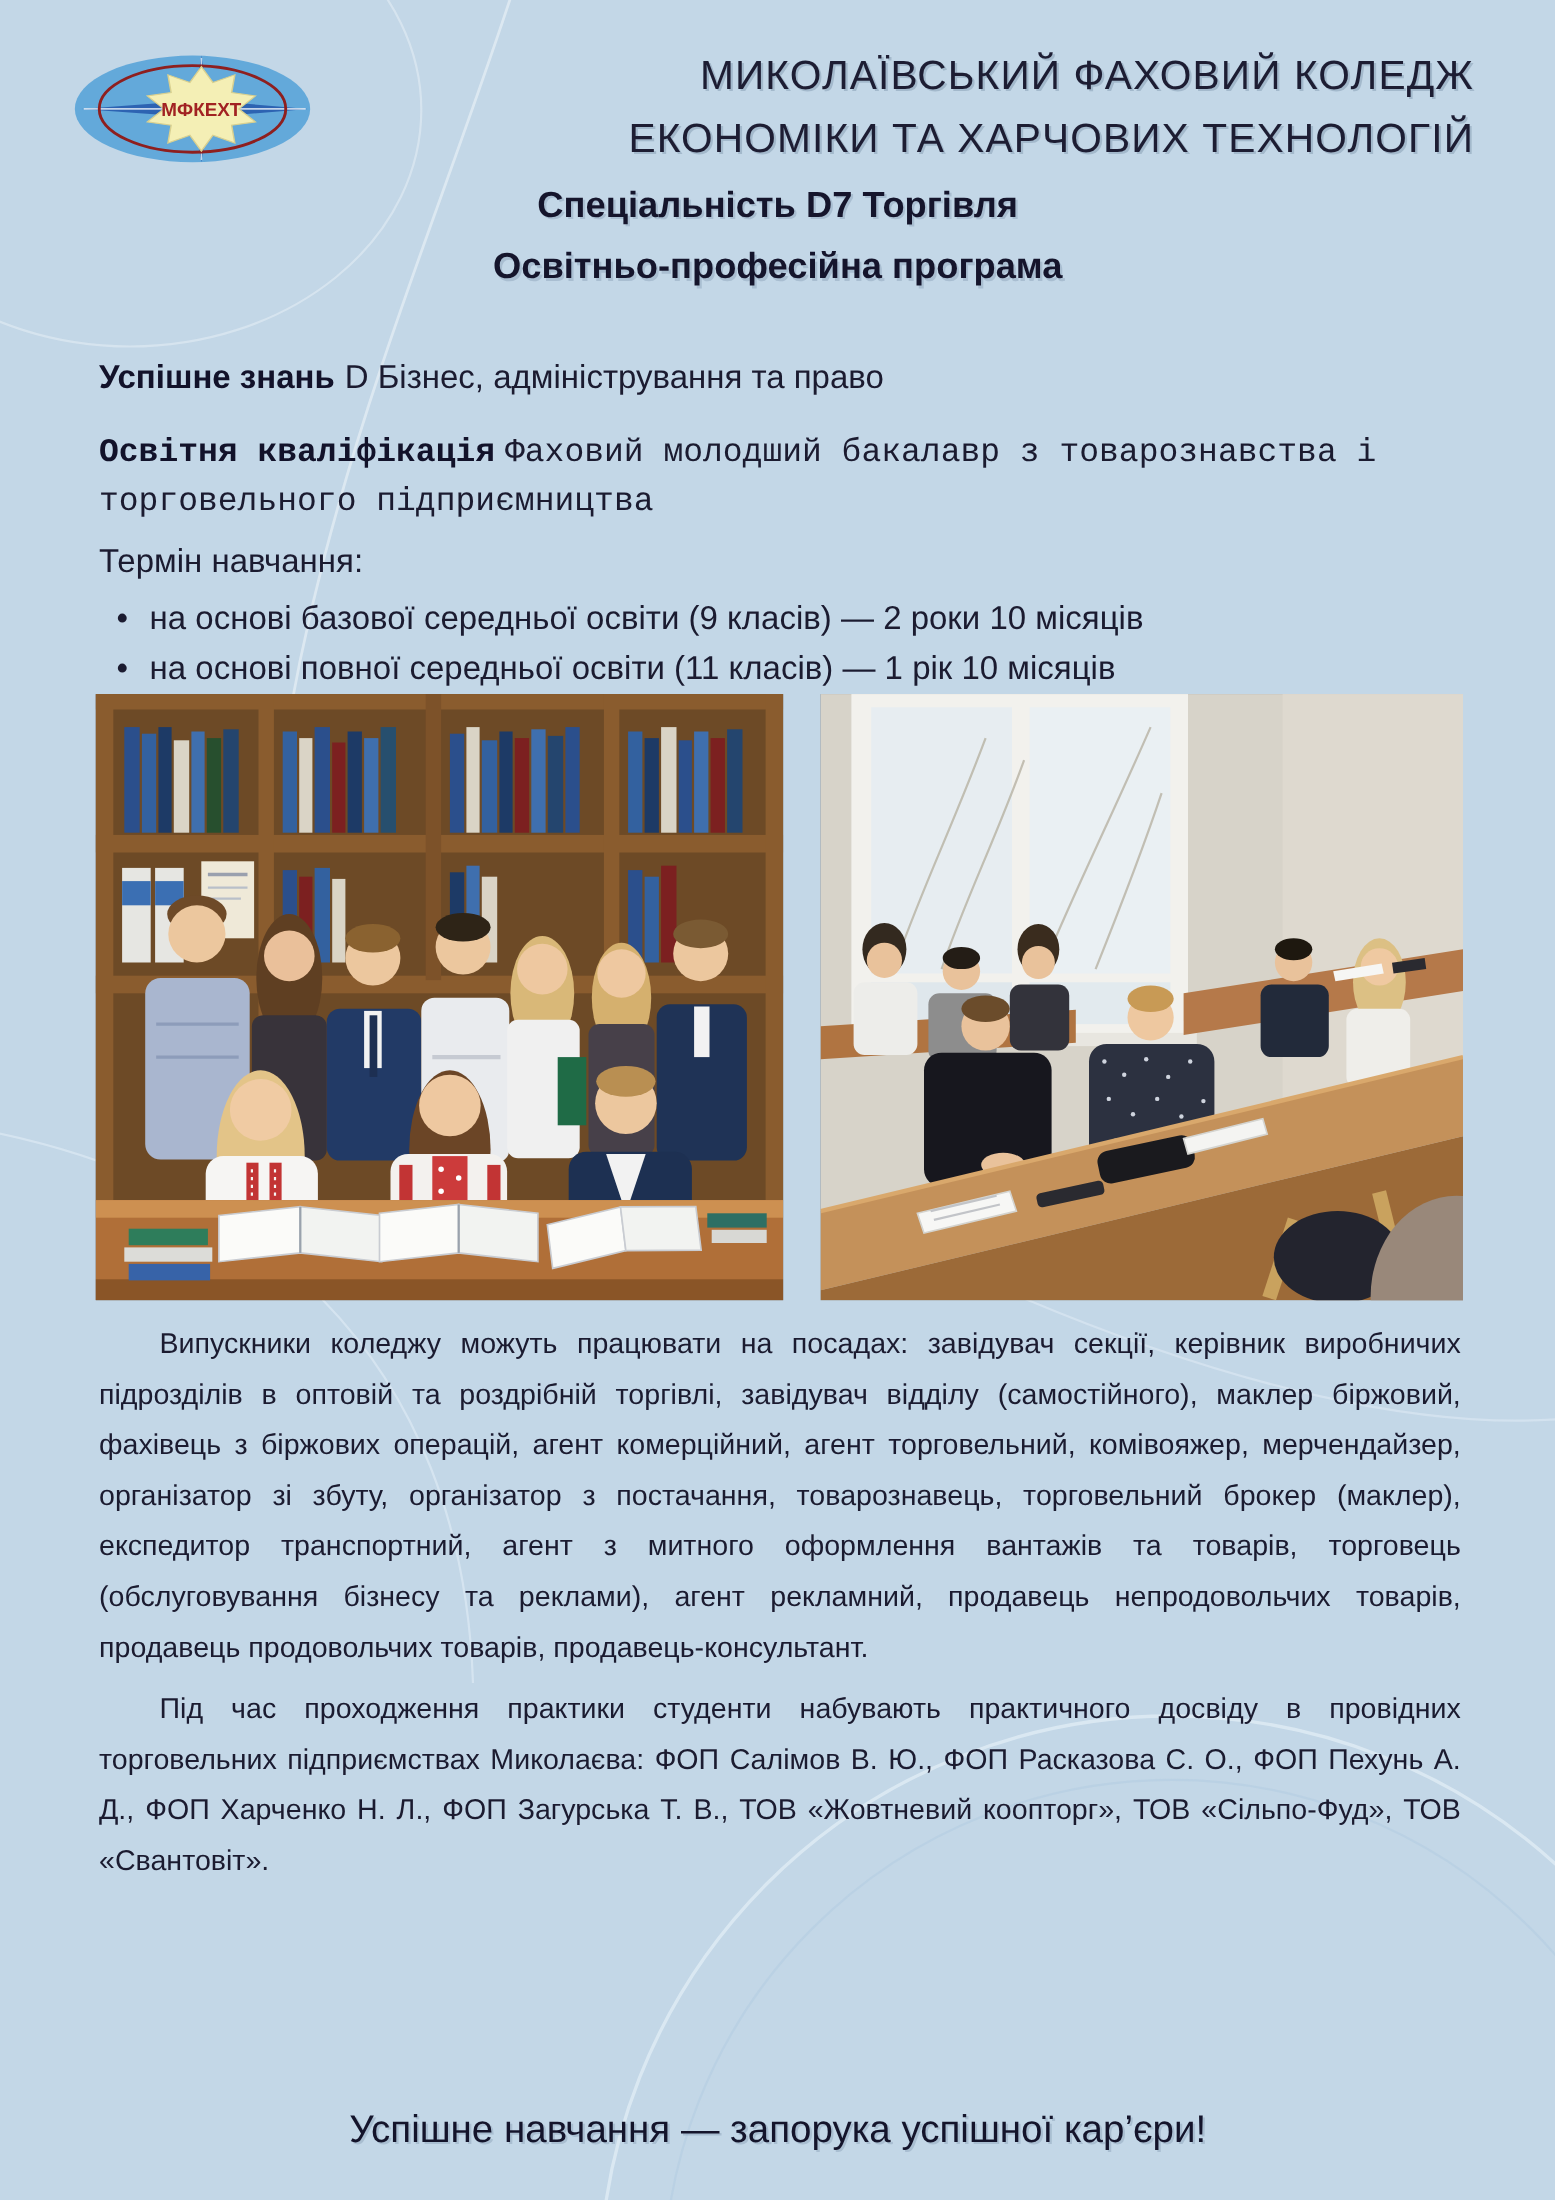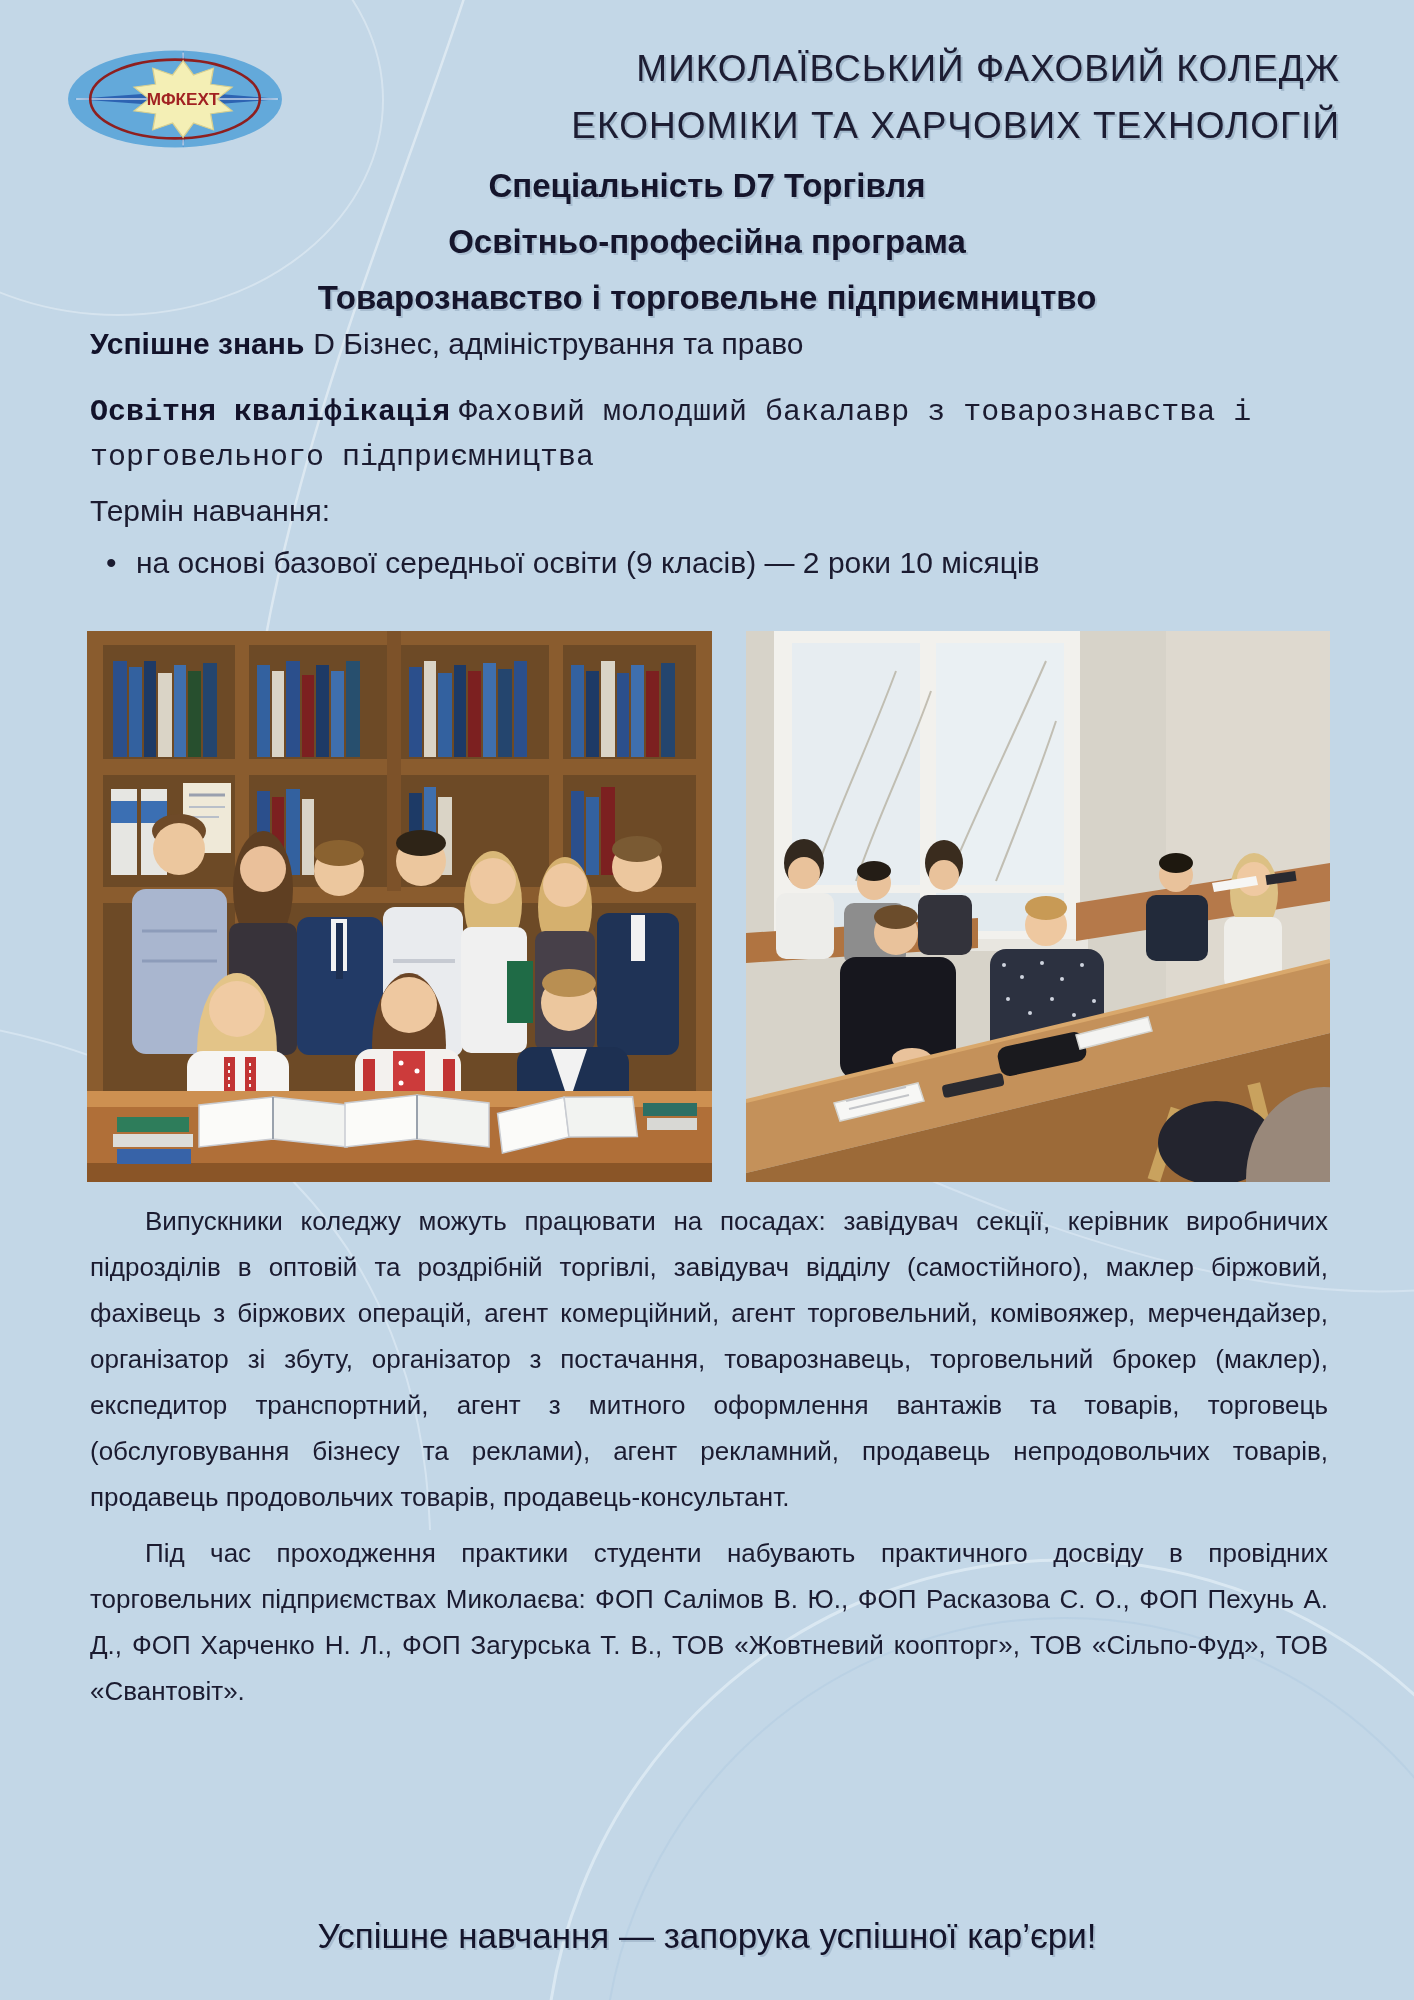--- a/index.html
+++ b/index.html
@@ -73,33 +73,33 @@
   </svg>
 
   <div class="title-block">
     <div>МИКОЛАЇВСЬКИЙ ФАХОВИЙ КОЛЕДЖ</div>
     <div>ЕКОНОМІКИ ТА ХАРЧОВИХ ТЕХНОЛОГІЙ</div>
   </div>
 
   <div class="center-bold">
     <div>Спеціальність D7 Торгівля</div>
     <div>Освітньо-професійна програма</div>
-    <div>Товарознавство і торговельне підприємництво</div>
   </div>
 
   <div class="details">
     <p class="field">
       <b class="label-sep">Успішне знань</b><span>D Бізнес, адміністрування та право</span>
     </p>
     <p class="qualification">
       <b class="label-sep">Освітня кваліфікація</b><span>Фаховий молодший бакалавр з товарознавства і торговельного підприємництва</span>
     </p>
     <p class="duration-label">Термін навчання:</p>
     <ul class="duration-list">
       <li>на основі базової середньої освіти (9 класів)  — 2 роки 10 місяців</li>
+      <li>на основі повної середньої освіти (11 класів) — 1 рік 10 місяців</li>
     </ul>
   </div>
 
   <div class="photos">
 
     <svg class="photo" width="625" height="551" viewBox="0 0 625 551" aria-hidden="true">
       <rect width="625" height="551" fill="#6d4a26"></rect>
 
       <rect x="0" y="0" width="625" height="14" fill="#8a5c2e"></rect>
       <rect x="0" y="128" width="625" height="16" fill="#8a5c2e"></rect>

